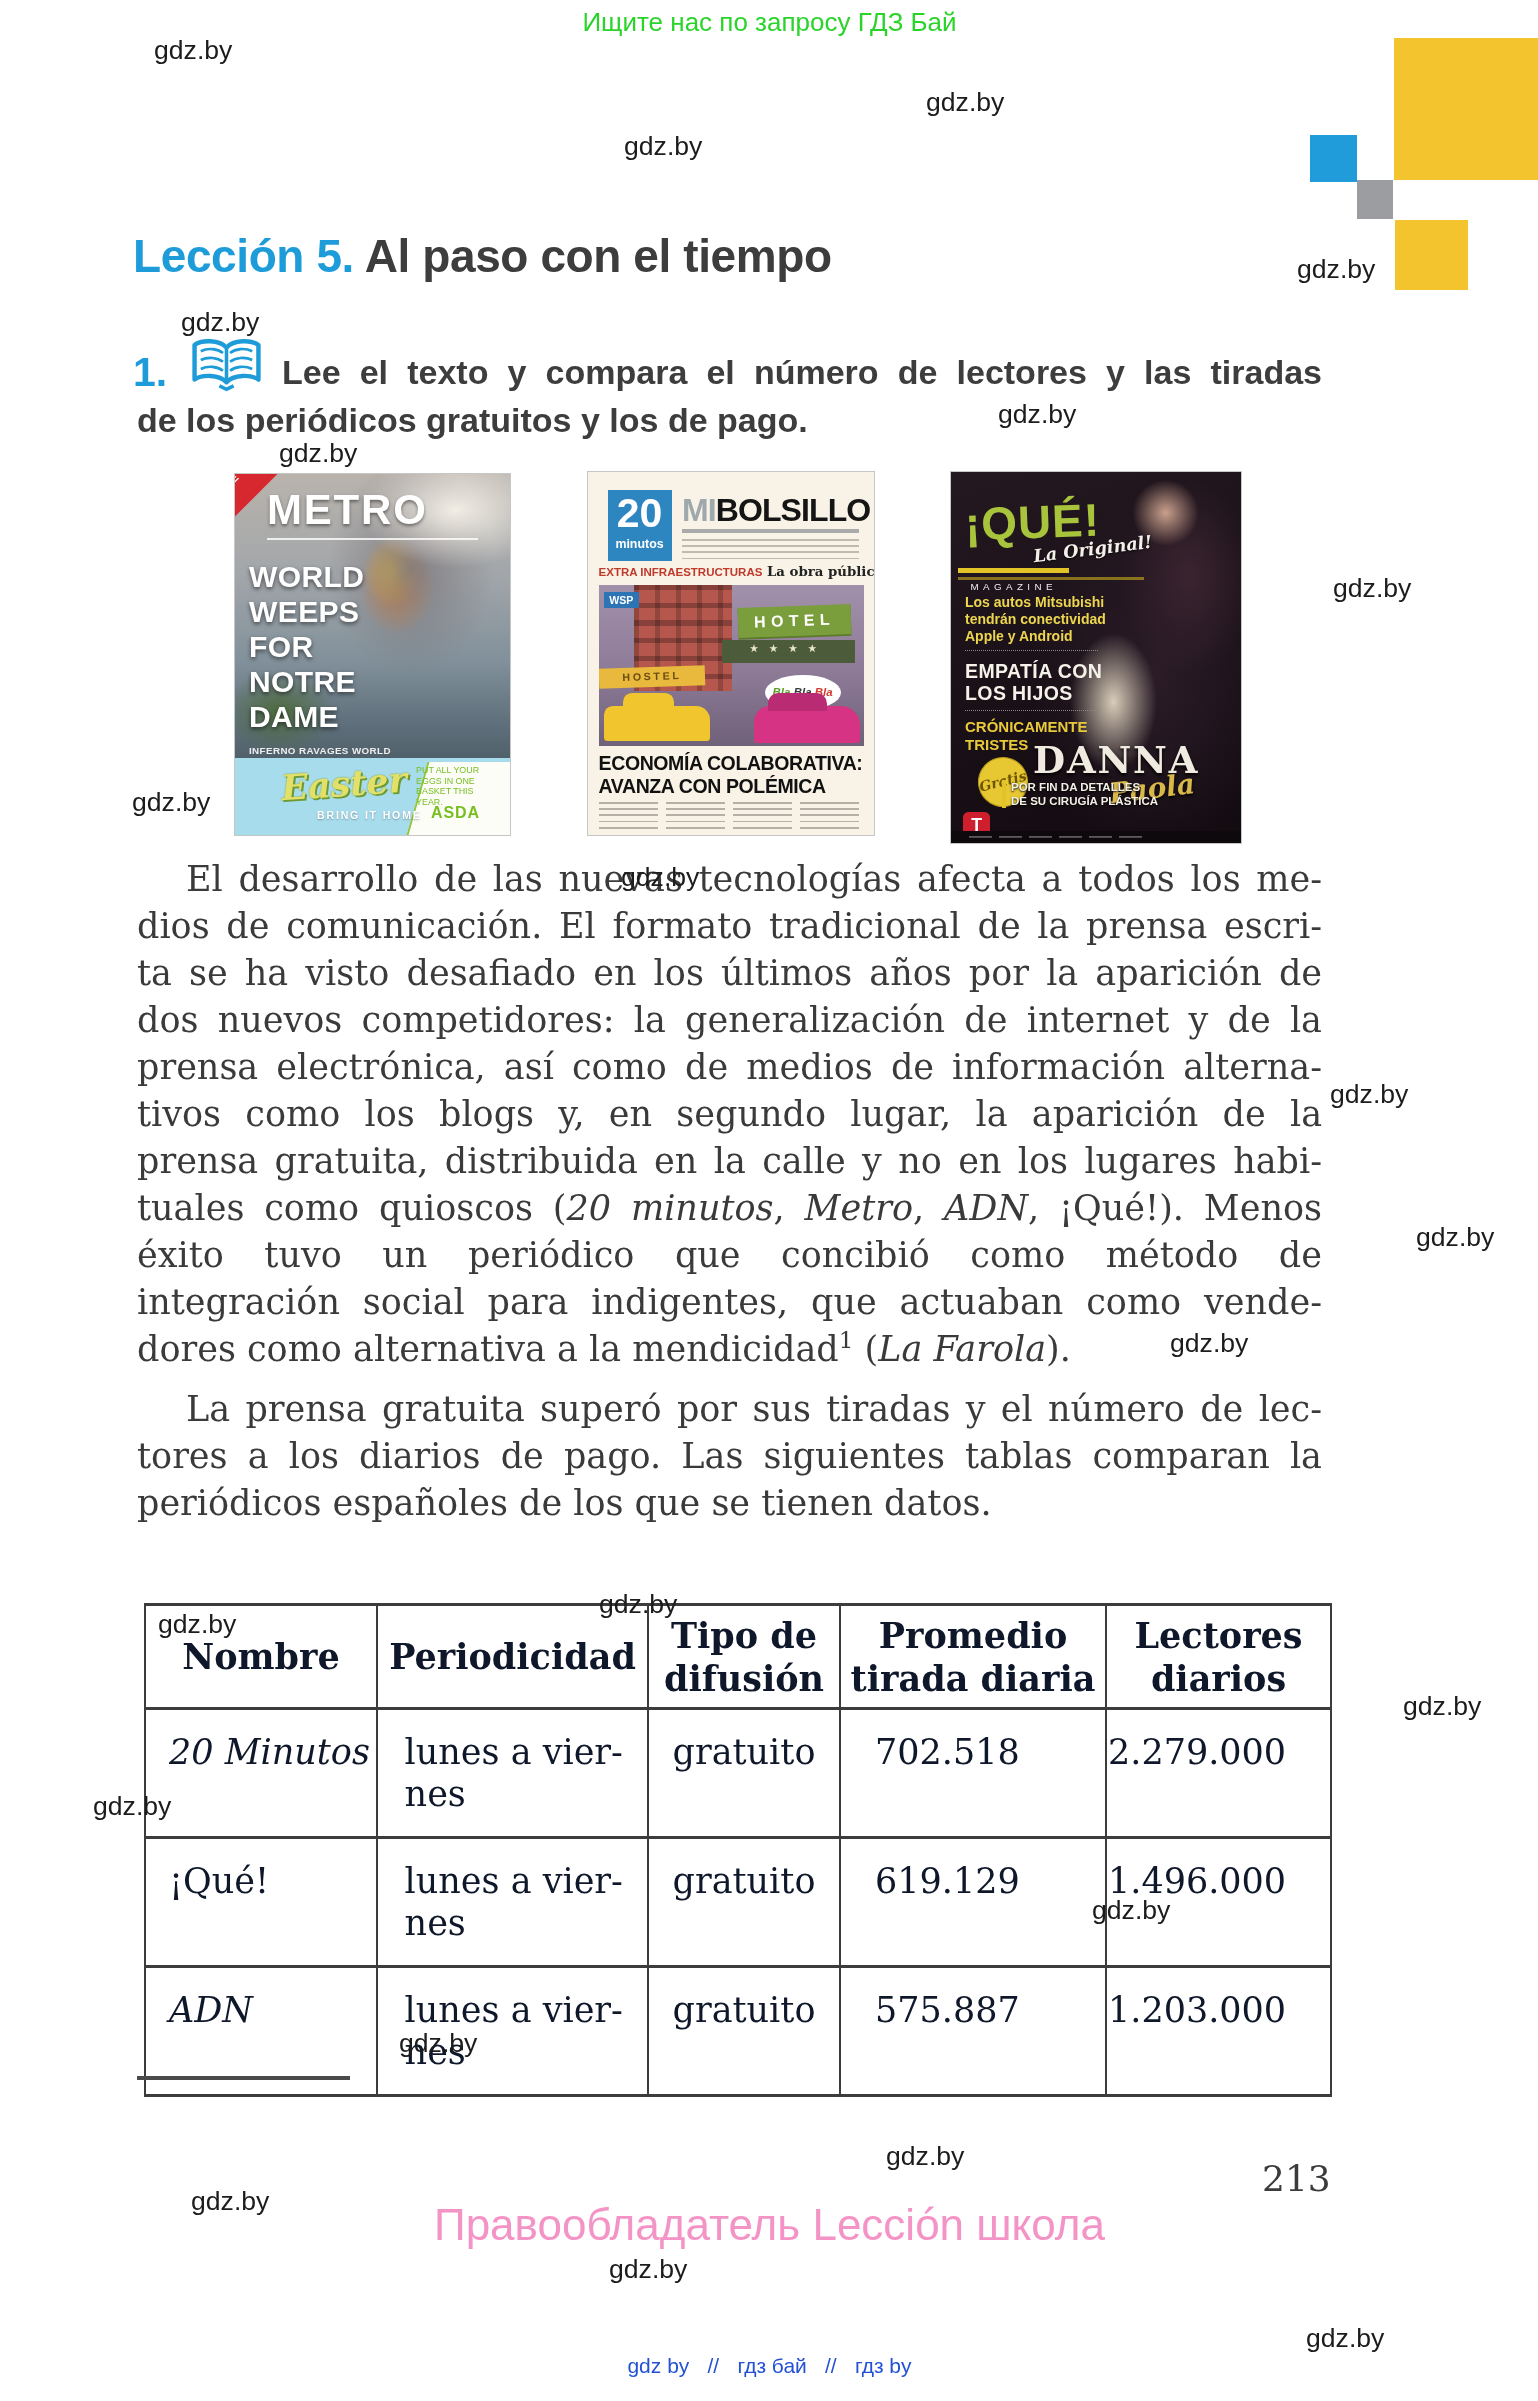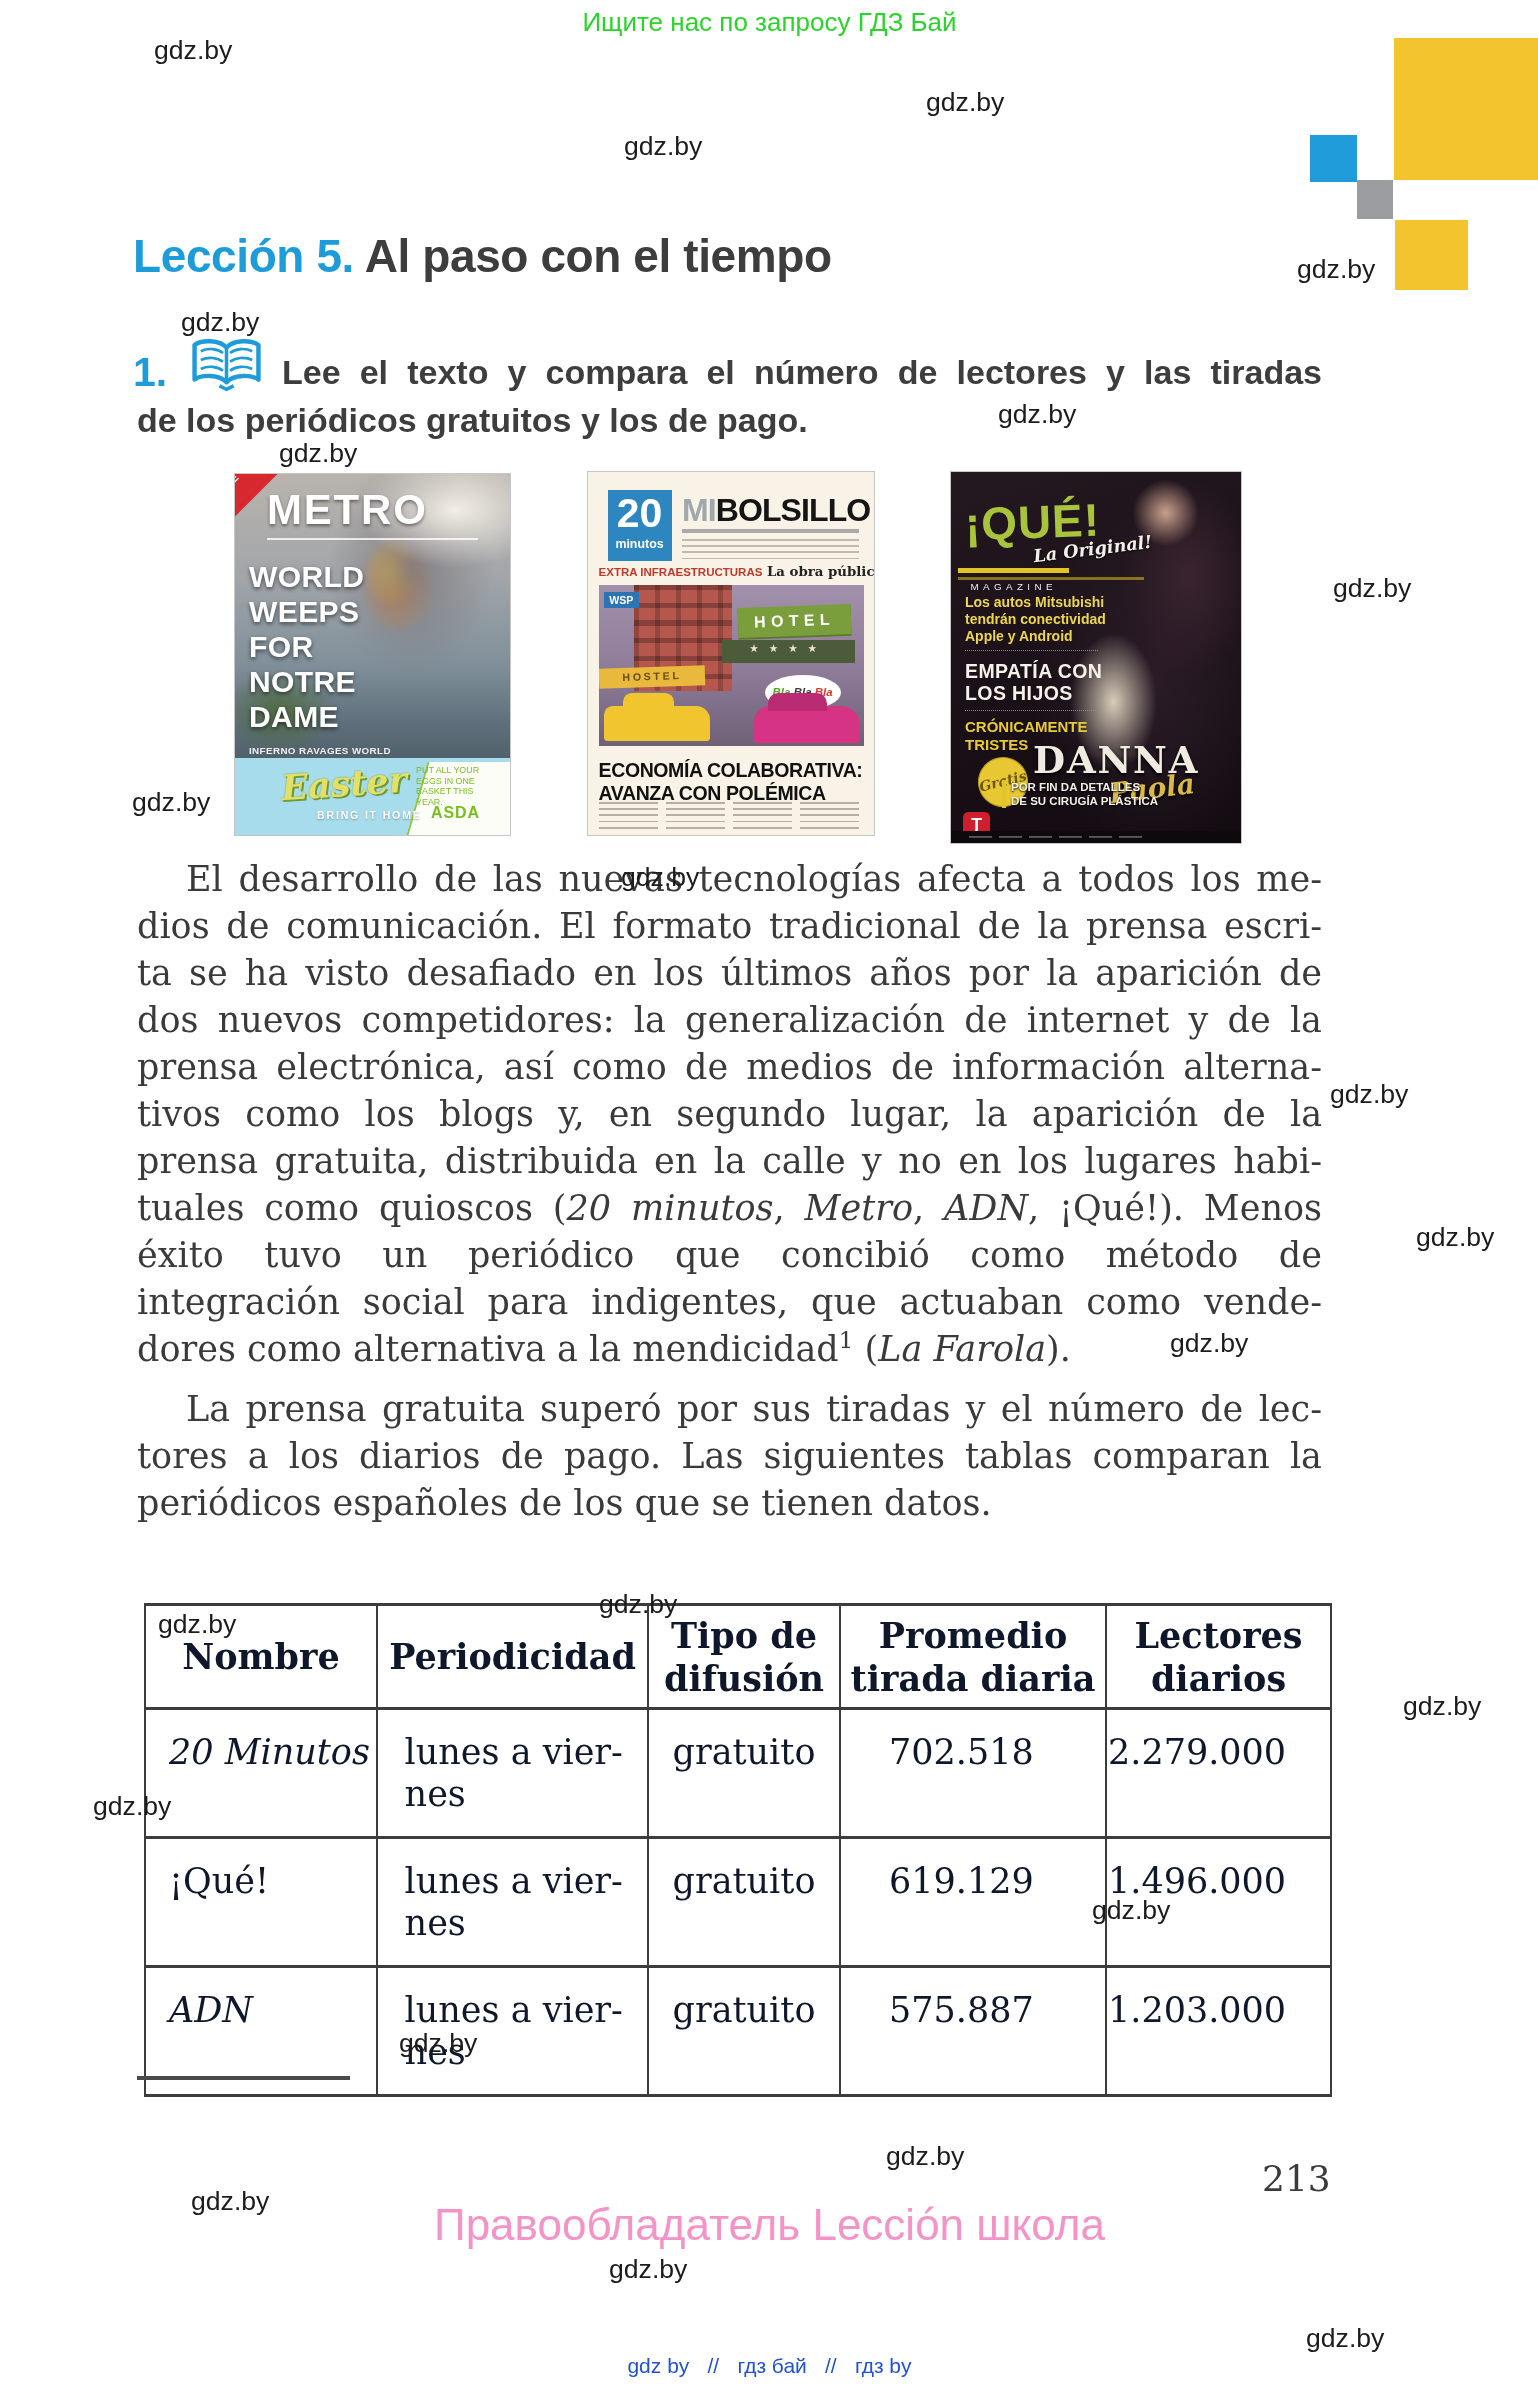--- a/index.html
+++ b/index.html
@@ -80,21 +80,21 @@
   .vm-stars{position:absolute;right:43px;top:57px;color:#e9e4cf;font-size:10.6px;letter-spacing:3.5px;}
   .vm-awnyellow{position:absolute;left:0px;top:82px;width:106px;height:19.5px;background:#e8b93c;color:#6b4d12;
      font-size:10.6px;font-weight:bold;letter-spacing:2.7px;text-align:center;line-height:19.5px;transform:rotate(-2deg);}
   .vm-bubble{position:absolute;right:23px;top:90px;width:76px;height:35px;background:#fff;border-radius:50%;
      text-align:center;line-height:35px;font-size:11.5px;font-weight:900;font-style:italic;}
   .vm-bubble .b1{color:#5aa02c;}　.vm-bubble .b2{color:#2d74b5;} .vm-bubble .b3{color:#d23b2f;}
   .vm-taxi{position:absolute;left:5.3px;bottom:5.3px;width:106px;height:35px;background:#f0c52e;border-radius:8.9px 14px 3.5px 3.5px;}
   .vm-taxi:before{content:"";position:absolute;left:19.5px;top:-12.4px;width:51px;height:17.7px;background:#f0c52e;border-radius:8.9px 8.9px 0 0;}
   .vm-pink{position:absolute;right:3.5px;bottom:3.5px;width:106px;height:37px;background:#d63384;border-radius:16px 19.5px 3.5px 3.5px;}
   .vm-pink:before{content:"";position:absolute;left:14px;top:-12.4px;width:59px;height:17.7px;background:#b92b72;border-radius:10.6px 10.6px 0 0;}
-  .vm-head{position:absolute;left:10.6px;top:287px;font-size:19.5px;line-height:23px;font-weight:900;color:#111;letter-spacing:-0.4px;white-space:pre-line;}
+  .vm-head{position:absolute;left:10.6px;top:280px;font-size:19.5px;line-height:23px;font-weight:900;color:#111;letter-spacing:-0.4px;white-space:pre-line;}
   .vm-cols{position:absolute;left:10.6px;top:330px;width:265px;height:26.6px;
      background-image:repeating-linear-gradient(180deg,#b4b0a6 0 1.8px,transparent 1.8px 6.2px);
      -webkit-mask-image:repeating-linear-gradient(90deg,#000 0 59px,transparent 59px 67px);
              mask-image:repeating-linear-gradient(90deg,#000 0 59px,transparent 59px 67px);}
 
   
   #que{left:951px;top:472px;width:290px;height:371px;color:#fff;
     background:
       radial-gradient(circle 46px at 74% 11%, #c9a08c, transparent 72%),
       radial-gradient(ellipse 89px 133px at 82% 28%, #3a2430, transparent 75%),
@@ -136,21 +136,21 @@
   
   .dtable{position:absolute;left:144px;top:1603px;border-collapse:collapse;table-layout:fixed;
           font-family:"DejaVu Serif",serif;color:#0f172a;}
   .dtable th,.dtable td{border-left:2.7px solid #3c3c3c;border-right:2.7px solid #3c3c3c;
           border-top:3.5px solid #3c3c3c;border-bottom:3.5px solid #3c3c3c;white-space:pre-line;}
   .dtable th{font-size:35px;font-weight:bold;text-align:center;vertical-align:middle;line-height:43px;height:99px;}
   .dtable td{font-size:35px;vertical-align:top;padding-top:21px;line-height:42px;height:104px;}
   td.c-nombre{padding-left:23px;}
   td.c-per{padding-left:26.6px;}
   td.c-tipo{text-align:center;}
-  td.c-prom{padding-left:48px;}
+  td.c-prom{padding-left:34px;}
   td.c-lect{}
 
   
   .fn-rule{position:absolute;left:137px;top:2076px;width:213px;height:3.5px;background:#4a4a4a;}
   .fn{position:absolute;left:186px;top:2092px;font-family:"DejaVu Serif",serif;font-size:35px;color:#3a3a3a;}
   .fn sup{font-size:24px;vertical-align:super;line-height:0;margin-right:5.3px;}
   .fn b{font-weight:bold;}
 
   .pagenum{position:absolute;left:1262px;top:2158px;font-family:"DejaVu Serif",serif;font-size:36px;color:#3b3b3b;}
 

